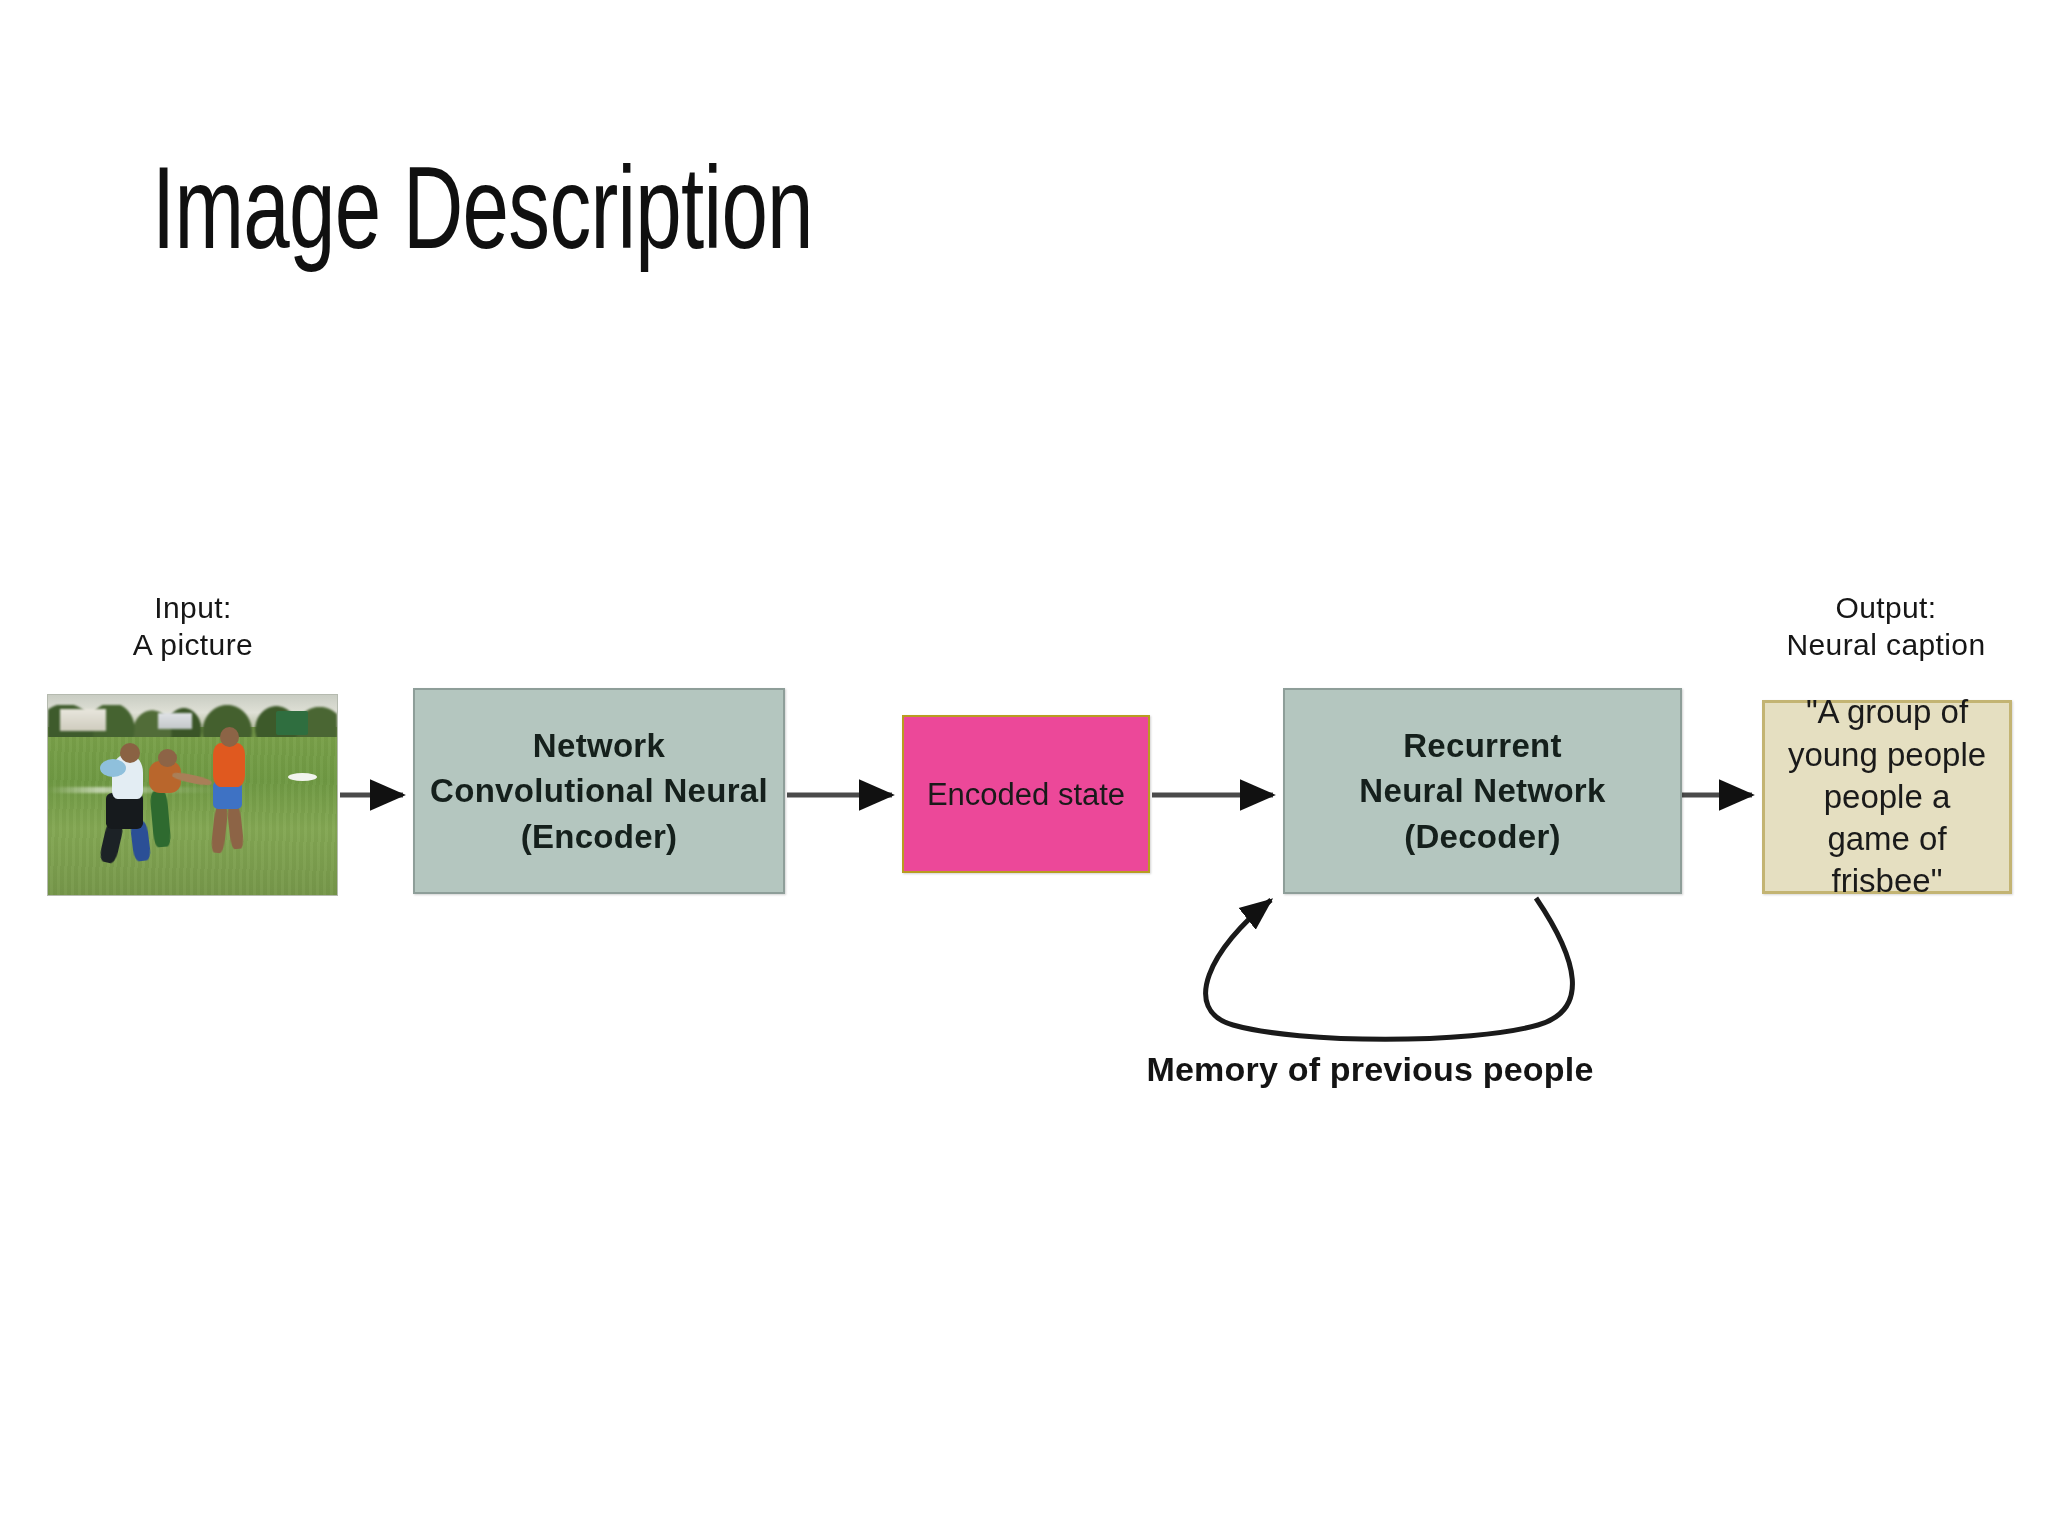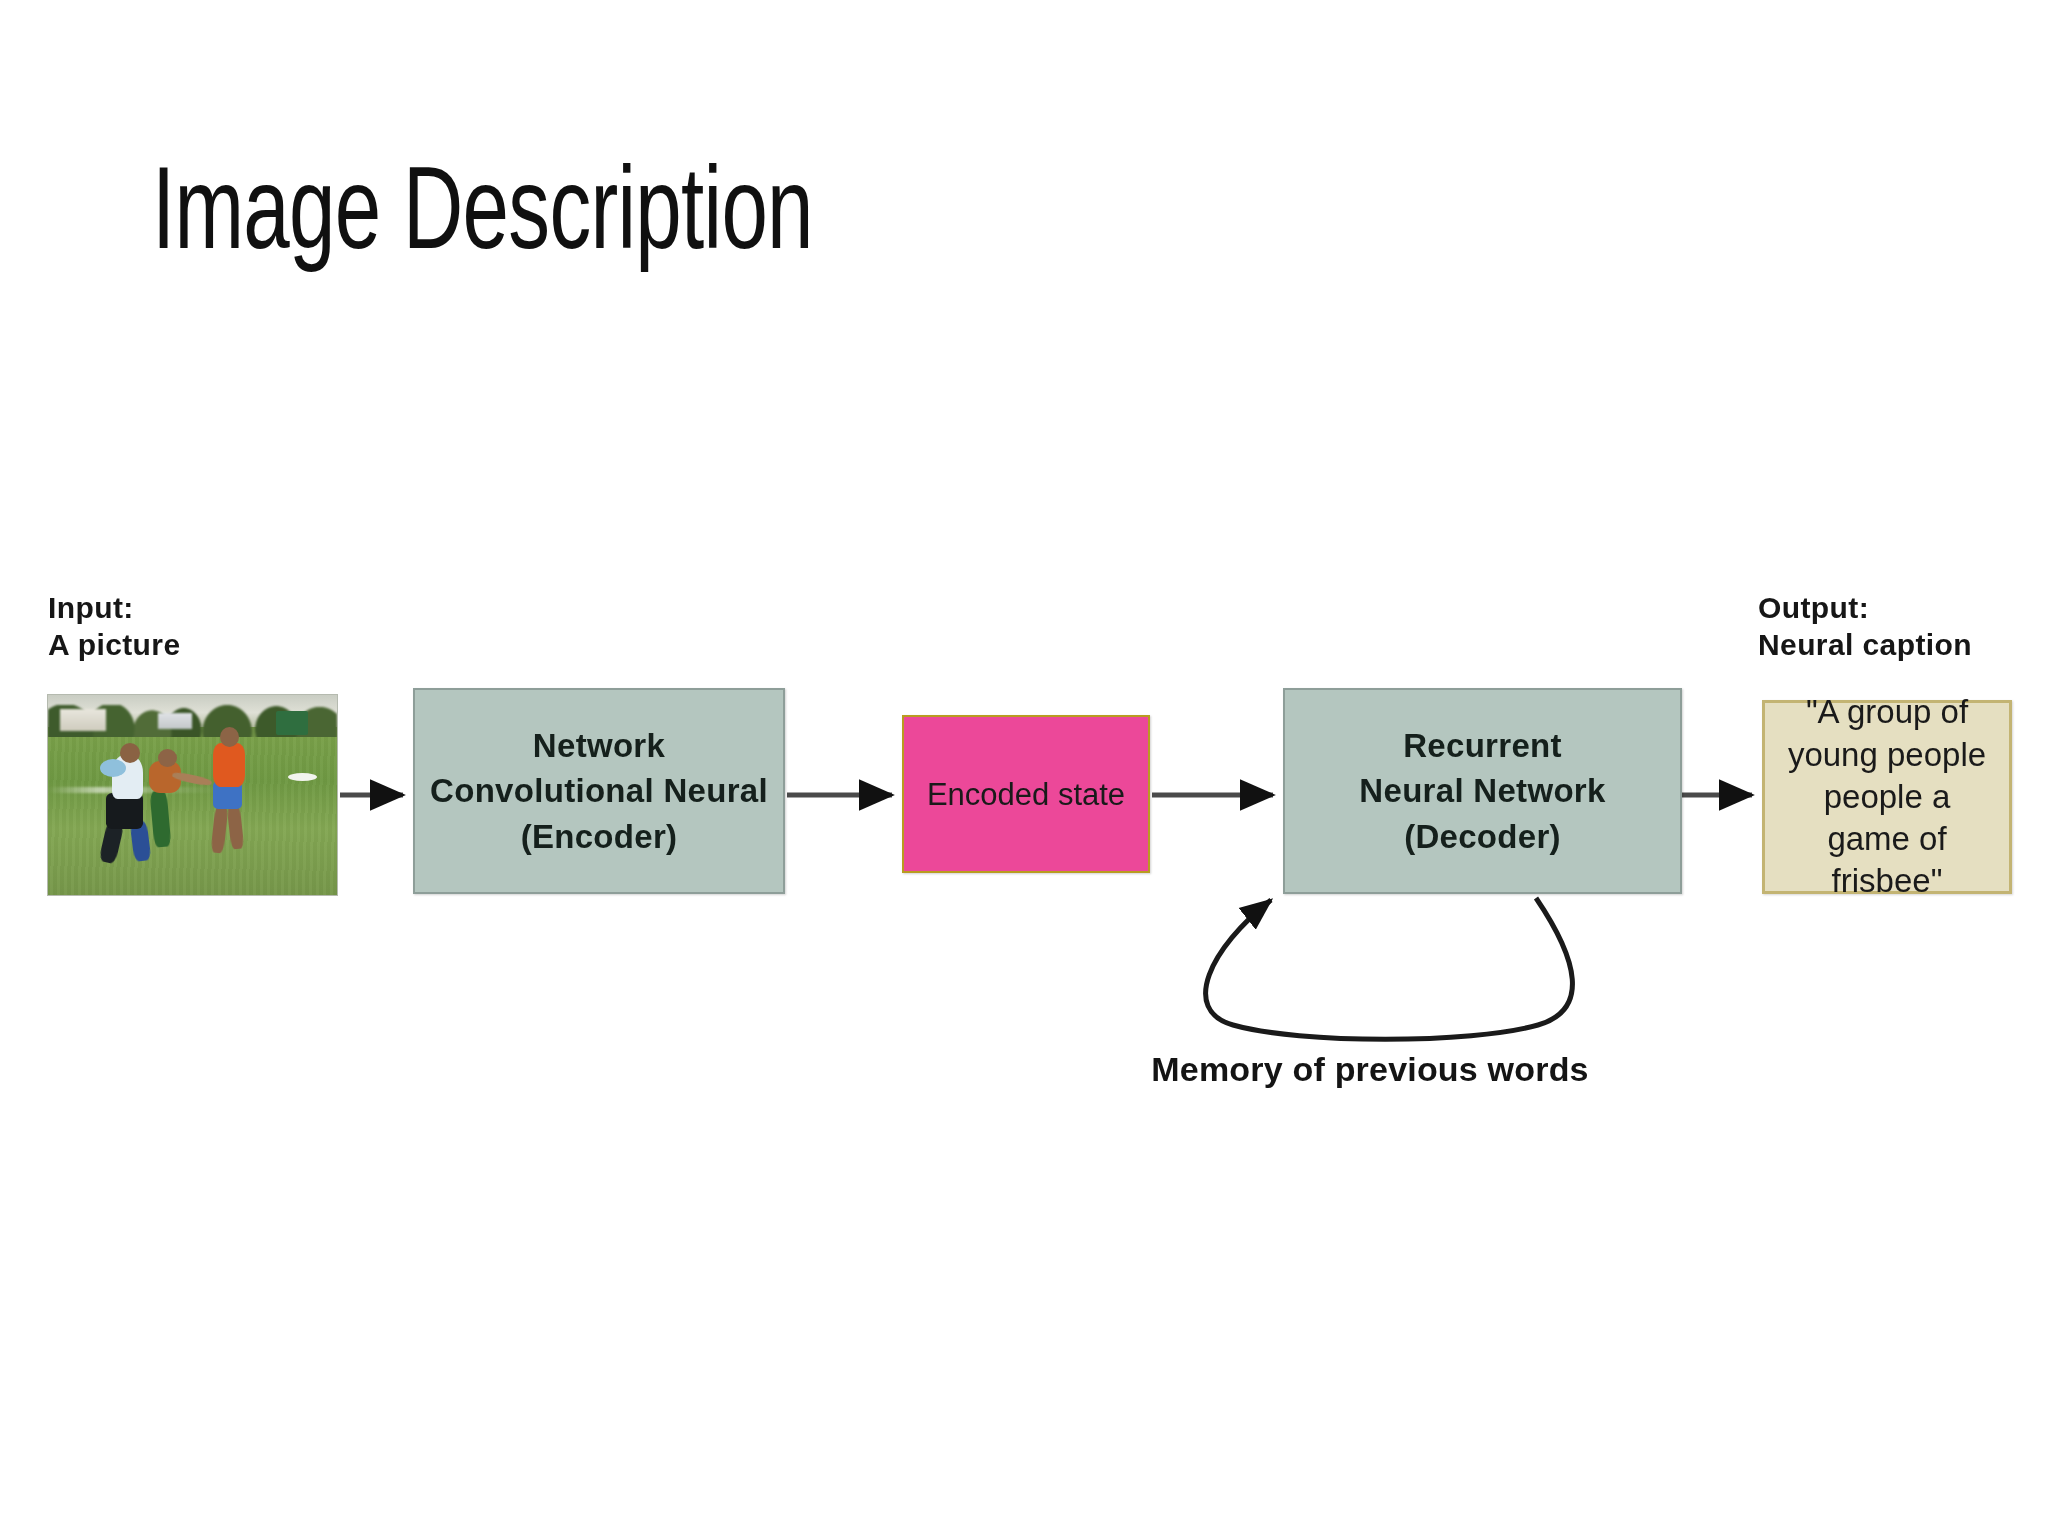--- a/index.html
+++ b/index.html
@@ -28,25 +28,25 @@
   }
 
   
   .diagram{position:absolute;left:0;top:0;width:2048px;height:1536px;}
   .svg-layer{position:absolute;left:0;top:0;width:2048px;height:1536px;}
 
   
   .endpoint-label{
     position:absolute;
     font-family:"Liberation Sans", sans-serif;
-    font-weight:700;
+    font-weight:400;
     font-size:30px;
     line-height:1.22;
     color:#161616;
-    text-align:left;
+    text-align:center;
     letter-spacing:0.4px;
     white-space:nowrap;
   }
   .endpoint-label.input-label{left:48px;top:590px;width:290px;}
   .endpoint-label.output-label{left:1758px;top:590px;width:256px;}
 
   
   .photo{
     position:absolute;
     left:48px;top:695px;width:289px;height:200px;
@@ -278,17 +278,17 @@
       <div class="node-text-caption">
         <div>"A group of</div>
         <div>young people</div>
         <div>people a</div>
         <div>game of</div>
         <div>frisbee"</div>
       </div>
     </div>
 
     <div class="loop-caption">
-      <div>Memory of previous words</div>
+      <div>Memory of previous people</div>
     </div>
 
   </div>
 </div>
 
 </body></html>

